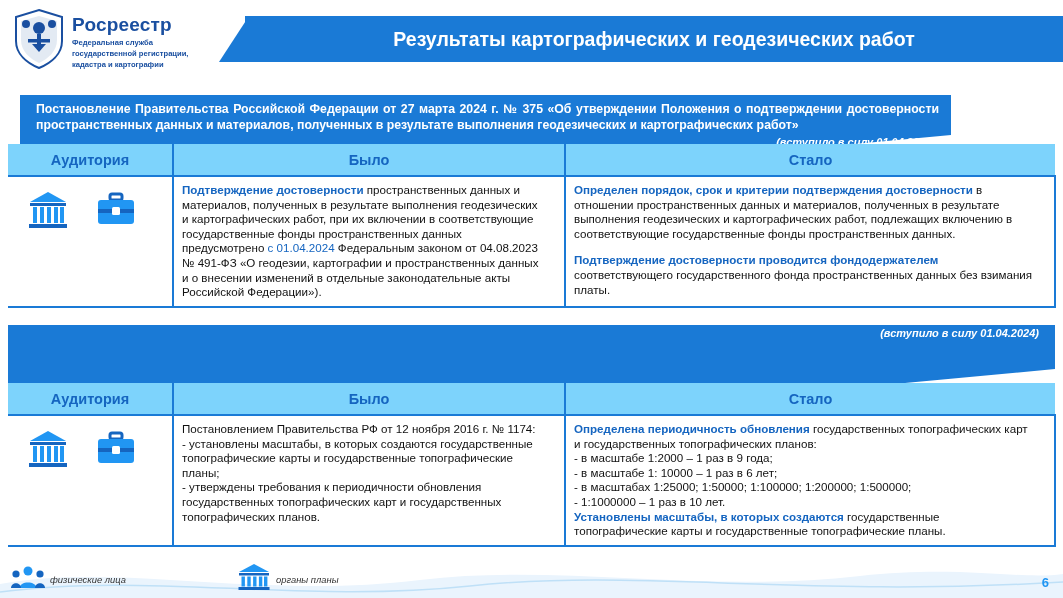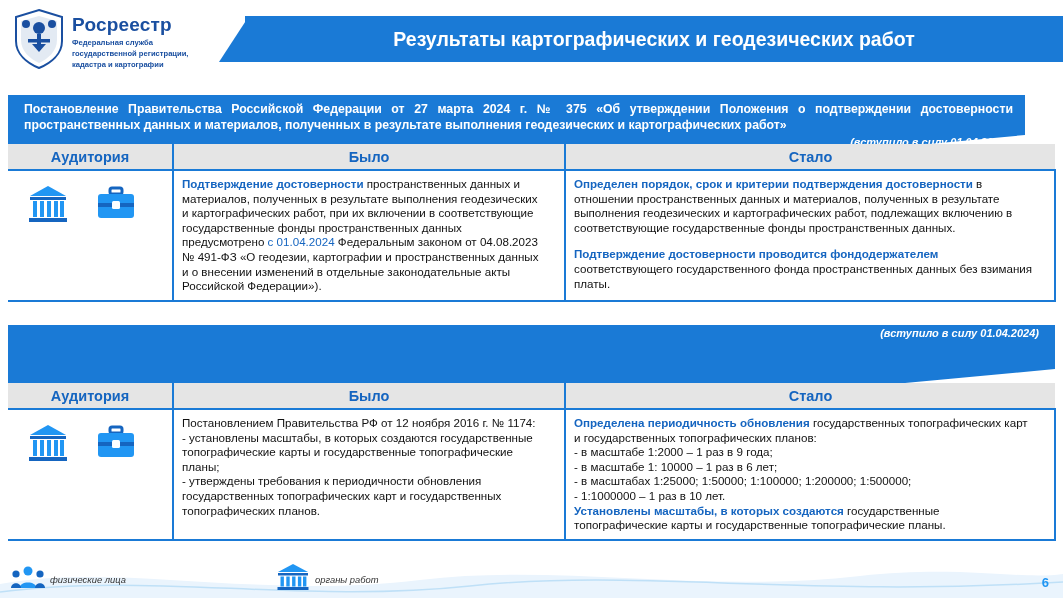--- a/index.html
+++ b/index.html
@@ -64,24 +64,24 @@
     position:absolute; right:0; bottom:0; width:150px; height:14px;
     background:#ffffff;
     clip-path:polygon(100% 0, 100% 100%, 0 100%);
   }
 
   
   .tbl {
     position:absolute; border-collapse:collapse; table-layout:fixed;
   }
   .tbl .hdr td {
-    background:#e5e5e5;
+    background:#7dd3fc;
     color:#1565c0;
     font-size:14.5px; font-weight:bold; text-align:center;
-    height:26px; vertical-align:middle;
+    height:32px; vertical-align:middle;
     border-bottom:2px solid #1a7ad6;
   }
   .tbl td { vertical-align:top; }
   .col-aud { width:165px; }
   .cell-aud {
     border-right:2px solid #1a7ad6;
     border-bottom:2px solid #1a7ad6;
   }
   .cell-body {
     border-right:2px solid #1a7ad6;
@@ -93,21 +93,21 @@
   .hdr td.sep { border-right:2px solid #1a7ad6; }
   .blue { color:#1565c0; }
   .blue-b { color:#1565c0; font-weight:bold; }
   .icons-row {
     display:flex; align-items:center; gap:26px; padding:12px 0 0 18px;
   }
 
   
   .legend {
     position:absolute; left:0; top:560px; width:1063px; height:38px;
-    display:flex; align-items:center;gap:39px;
+    display:flex; align-items:center;
   }
   .legend-item { display:flex; align-items:center; margin-left:10px; }
   .legend-item .lg-icon { width:36px; flex:0 0 36px; text-align:center; }
   .legend-item .lg-txt {
     font-size:9.4px; font-style:italic; color:#333; line-height:11px;
     margin-left:4px;
   }
   .pagenum {
     position:absolute; right:14px; bottom:8px;
     font-size:13px; color:#2196f3; font-weight:bold;
@@ -139,21 +139,21 @@
     <div class="logo-text">
       <div class="logo-title">Росреестр</div>
       <div class="logo-sub">Федеральная служба государственной регистрации, кадастра и картографии</div>
     </div>
   </div>
   <div class="title-band">
     <div class="txt">Результаты картографических и геодезических работ</div>
   </div>
 </div>
 
-<div class="banner" style="left:8px; top:95px; width:1017px; height:54px;">
+<div class="banner" style="left:20px; top:95px; width:931px; height:54px;">
   <div class="btxt">Постановление Правительства Российской Федерации от 27 марта 2024 г. № 375 «Об утверждении Положения о подтверждении достоверности пространственных данных и материалов, полученных в результате выполнения геодезических и картографических работ»</div>
   <div class="effect">(вступило в силу 01.04.2024)</div>
   <div class="banner-notch"></div>
 </div>
 
 <table class="tbl" style="left:8px; top:144px; width:1047px;">
   <colgroup>
     <col class="col-aud">
       <col style="width:392px">
       <col style="width:490px">
@@ -293,17 +293,17 @@
         <g fill="#2196f3">
           <rect x="4.5" y="13.5" width="3.4" height="10"></rect>
             <rect x="10.3" y="13.5" width="3.4" height="10"></rect>
           <rect x="16.1" y="13.5" width="3.4" height="10"></rect>
             <rect x="21.9" y="13.5" width="3.4" height="10"></rect>
           <rect x="27" y="13.5" width="3.4" height="10"></rect>
         </g>
         <rect x="1.5" y="24" width="31" height="3" fill="#1565c0"></rect>
       </svg>
     </span>
-    <span class="lg-txt">органы работ</span>
+    <span class="lg-txt">органы планы</span>
   </div>
 </div>
 
 <div class="pagenum">6</div>
 
 </body></html>

